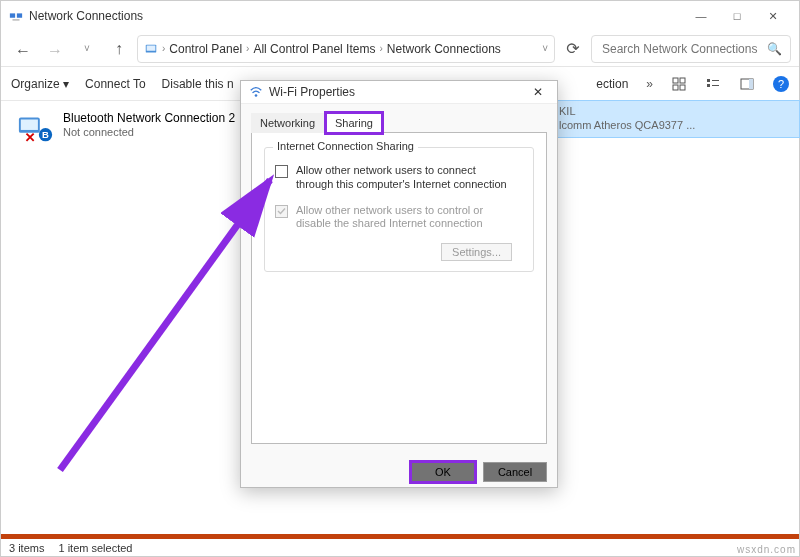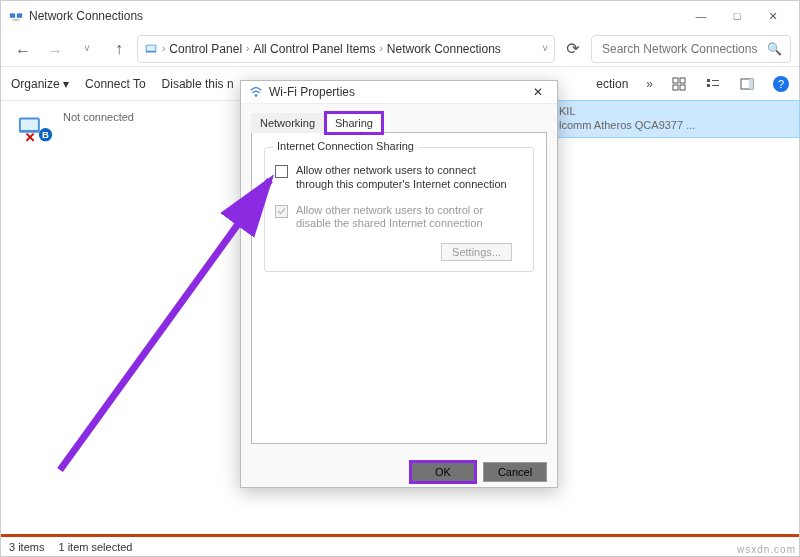--- a/index.html
+++ b/index.html
@@ -35,21 +35,21 @@
     .content { flex: 1; display: flex; position: relative; padding: 6px 12px; gap: 12px; }
     .conn-item { display: flex; gap: 8px; width: 260px; padding: 4px; font-size: 12px; }
     .conn-item.selected { background: #cce8ff; outline:1px solid #99d1ff; }
     .conn-icon { width: 38px; height: 36px; position: relative; }
     .conn-text { line-height: 1.25; }
     .conn-title { color: #000; }
     .conn-sub { color: #666; font-size: 11px; }
     .right-conn { position:absolute; left:550px; top:4px; width:248px; }
     
     
-    .statusbar { height: 22px; border-top: 3px solid #c2410c; display: flex; align-items: center; padding: 0 8px; font-size: 11px; color: #333; gap: 14px; }
+    .statusbar { height: 22px; border-top: 5px solid #c2410c; display: flex; align-items: center; padding: 0 8px; font-size: 11px; color: #333; gap: 14px; }
     
     
     .dialog { position: absolute; left: 240px; top: 80px; width: 318px; height: 408px; background: #f9f9f9; border: 1px solid #bbb; box-shadow: 0 4px 18px rgba(0,0,0,0.25); display:flex; flex-direction:column; }
     .dlg-title { height: 28px; display:flex; align-items:center; padding: 0 8px; font-size:12px; color:#333; background:#fff; border-bottom:1px solid #eee;}
     .dlg-title-icon { width:14px; height:14px; margin-right:6px; }
     .dlg-x { margin-left:auto; width:22px; height:22px; display:flex; align-items:center; justify-content:center; color:#333; cursor:pointer; }
     .dlg-body { flex:1; padding: 8px 10px 10px 10px; font-size: 11px; color:#333; position:relative; }
     .tabs { display:flex; gap:2px; margin-bottom:0; }
     .tab { padding: 3px 8px; font-size:11px; color:#333; border:1px solid transparent; border-bottom:none; position:relative; top:1px; background:#f0f0f0; }
     .tab.active { background:#fff; border-color:#bbb; border-bottom:1px solid #fff; }
@@ -154,20 +154,21 @@
       <div class="conn-icon">
         <svg viewBox="0 0 40 36" width="38" height="36">
           <rect x="2" y="6" width="22" height="16" rx="2" fill="#4a90d9"></rect>
           <rect x="4" y="8" width="18" height="11" fill="#dff1ff"></rect>
           <circle cx="30" cy="24" r="7" fill="#0a66c2"></circle>
           <text x="30" y="28" font-size="10" fill="#fff" text-anchor="middle" font-weight="bold">B</text>
           <text x="8" y="32" font-size="14" fill="#d40000" font-weight="bold">✕</text>
         </svg>
       </div>
       <div class="conn-text">
+        <div class="conn-title">Bluetooth Network Connection 2</div>
         <div class="conn-sub">Not connected</div>
       </div>
     </div>
 
     <div class="conn-item selected right-conn" style="top:0;">
       <div class="conn-text" style="padding-left:4px">
         <div class="conn-sub">KIL</div>
         <div class="conn-sub">lcomm Atheros QCA9377 ...</div>
       </div>
     </div>

